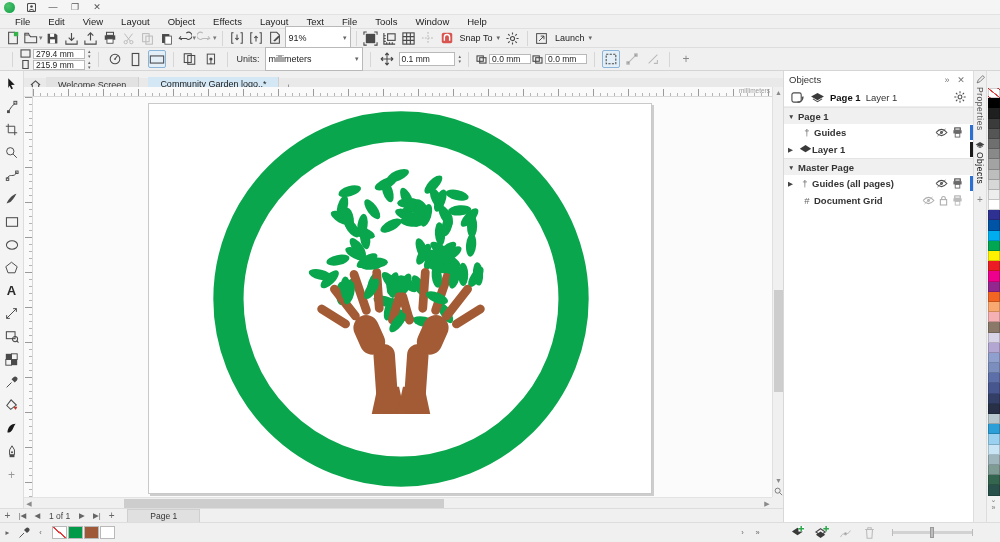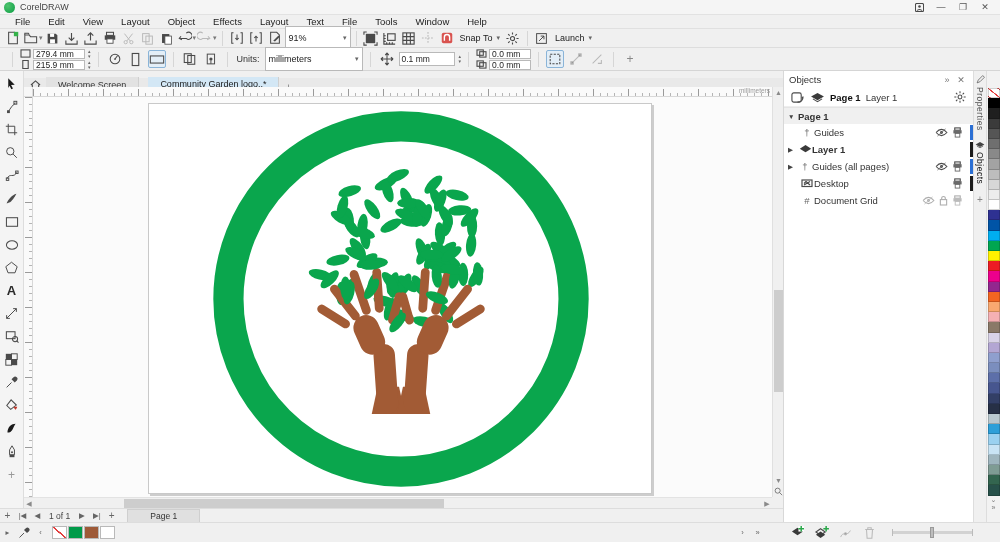--- a/index.html
+++ b/index.html
@@ -133,21 +133,21 @@
     display:flex; align-items:center; padding:0 4px; font-size:9px; color:#999; }
   #context-row { height:19px; display:flex; align-items:center; padding:0 6px; gap:5px;
     border-bottom:1px solid #eee; font-size:9.5px;}
   #context-row .bold { font-weight:bold; color:#111; }
   #context-row .gear { margin-left:auto; }
   .trow { height:17px; display:flex; align-items:center; padding:0 4px; position:relative;
     font-size:9.5px; color:#333; }
   .trow.section { background:#f0f0f0; border-top:1px solid #e4e4e4; font-weight:bold; }
   .trow .expander { width:10px; font-size:6.5px; color:#444; }
   .trow .ticon { width:14px; display:flex; justify-content:center; color:#666; }
-  .trow .tlabel { flex:1; }
+  .trow .tlabel { flex:1;font-weight:bold; }
   .trow .bold { font-weight:bold; }
   .trow .ricons { display:flex; align-items:center; gap:4px; margin-right:6px; }
   .selbar { position:absolute; right:0; top:1px; width:3px; height:15px; }
   .selbar.blue { background:#2b6fd4; }
   .selbar.black { background:#1a1a1a; }
   .indent1 { width:12px; }
 
   
   #tabstrip { left:973px; top:71px; width:13px; height:451px; background:#f0f0f0;
     border-left:1px solid #ddd; display:flex; flex-direction:column; align-items:center;
@@ -168,21 +168,20 @@
   svg .st { stroke:#4a4a4a; fill:none; stroke-width:1.2; }
   svg .fl { fill:#4a4a4a; }
 </style>
 </head>
 <body>
 
 <div id="app">
 
   <div id="titlebar" class="abs">
     <span class="app-logo"></span>
-    <span class="title">CorelDRAW</span>
     <span class="winbtn">
       <svg width="9" height="9" viewBox="0 0 10 10">
           <rect x="0.5" y="0.5" width="9" height="9" rx="1.5" class="st"></rect>
           <circle cx="5" cy="4" r="1.4" class="fl"></circle>
           <path d="M2.5 8.5c.5-1.8 4.5-1.8 5 0" class="st"></path>
         </svg>
     </span>
     <span class="winbtn">—</span>
     <span class="winbtn">❐</span>
     <span class="winbtn">✕</span>
@@ -419,21 +418,21 @@
     <span class="tbtn">
         <svg width="14" height="14" viewBox="0 0 16 16">
           <path d="M8 1v14M1 8h14M8 1 6 3.5M8 1l2 2.5M8 15l-2-2.5M8 15l2-2.5M1 8l2.5-2M1 8l2.5 2M15 8l-2.5-2M15 8l-2.5 2" class="st"></path>
         </svg>
       </span>
     <span class="field" style="width:56px;height:14px">
         <span>0.1 mm</span>
       </span>
     <span class="spin">▴<br>▾</span>
     <span class="sep"></span>
-    <span style="display:inline-flex;flex-direction:column;gap:1px">
+    <span style="display:inline-flex;flex-direction:row;gap:1px">
       <span style="display:inline-flex;align-items:center;gap:2px">
         <svg width="11" height="9" viewBox="0 0 12 10">
             <rect x="1" y="1" width="7" height="6" class="st"></rect>
             <rect x="4" y="3" width="7" height="6" class="st"></rect>
           </svg>
         <span class="field" style="width:42px">
             <span>0.0 mm</span>
           </span>
       </span>
       <span style="display:inline-flex;align-items:center;gap:2px">
@@ -828,58 +827,44 @@
       <span class="expander">▶</span>
       <span class="ticon">
           <svg width="13" height="9" viewBox="0 0 16 11">
             <path d="M8 0 15 4.5 8 9 1 4.5z" fill="#3a3a3a"></path>
           </svg>
         </span>
       <span class="tlabel bold">Layer 1</span>
       <span class="selbar black"></span>
     </div>
 
+    <div class="trow section">
+      <span class="expander">▼</span>
+      <span class="tlabel bold">Master Page</span>
+    </div>
 
     <div class="trow">
       <span class="expander">▶</span>
       <span class="ticon">†</span>
       <span class="tlabel">Guides (all pages)</span>
       <span class="ricons">
         <svg width="13" height="9" viewBox="0 0 14 10">
             <path d="M1 5q6-7 12 0q-6 7-12 0" class="st" stroke-width="1"></path>
             <circle cx="7" cy="5" r="1.6" class="fl"></circle>
             <path d="M2.5 9 11.5 1" stroke="#777"></path>
           </svg>
         <svg width="11" height="11" viewBox="0 0 12 12">
             <rect x="3" y="1" width="6" height="2.5" class="st" stroke-width="1"></rect>
             <rect x="1.5" y="3.5" width="9" height="3.5" fill="#6a6a6a"></rect>
             <rect x="3.5" y="7" width="5" height="4" fill="#fff" stroke="#6a6a6a"></rect>
           </svg>
       </span>
       <span class="selbar blue"></span>
     </div>
 
-    <div class="trow">
-      <span class="indent1"></span>
-      <span class="ticon">
-          <svg width="12" height="10" viewBox="0 0 12 10">
-            <rect x="1" y="1" width="10" height="6.5" class="st" stroke-width="1"></rect>
-            <path d="M3 4.5 5 2.5M5 2.5 9 6M9 2.5 3 6" class="st" stroke-width="1"></path>
-          </svg>
-        </span>
-      <span class="tlabel">Desktop</span>
-      <span class="ricons">
-        <svg width="11" height="11" viewBox="0 0 12 12">
-            <rect x="3" y="1" width="6" height="2.5" class="st" stroke-width="1"></rect>
-            <rect x="1.5" y="3.5" width="9" height="3.5" fill="#6a6a6a"></rect>
-            <rect x="3.5" y="7" width="5" height="4" fill="#fff" stroke="#6a6a6a"></rect>
-          </svg>
-      </span>
-      <span class="selbar black"></span>
-    </div>
 
     <div class="trow">
       <span class="indent1"></span>
       <span class="ticon">#</span>
       <span class="tlabel">Document Grid</span>
       <span class="ricons" style="opacity:.45">
         <svg width="13" height="9" viewBox="0 0 14 10">
             <path d="M1 5q6-7 12 0q-6 7-12 0" class="st" stroke-width="1"></path>
             <circle cx="7" cy="5" r="1.6" class="fl"></circle>
             <path d="M2.5 9 11.5 1" stroke="#777"></path>

